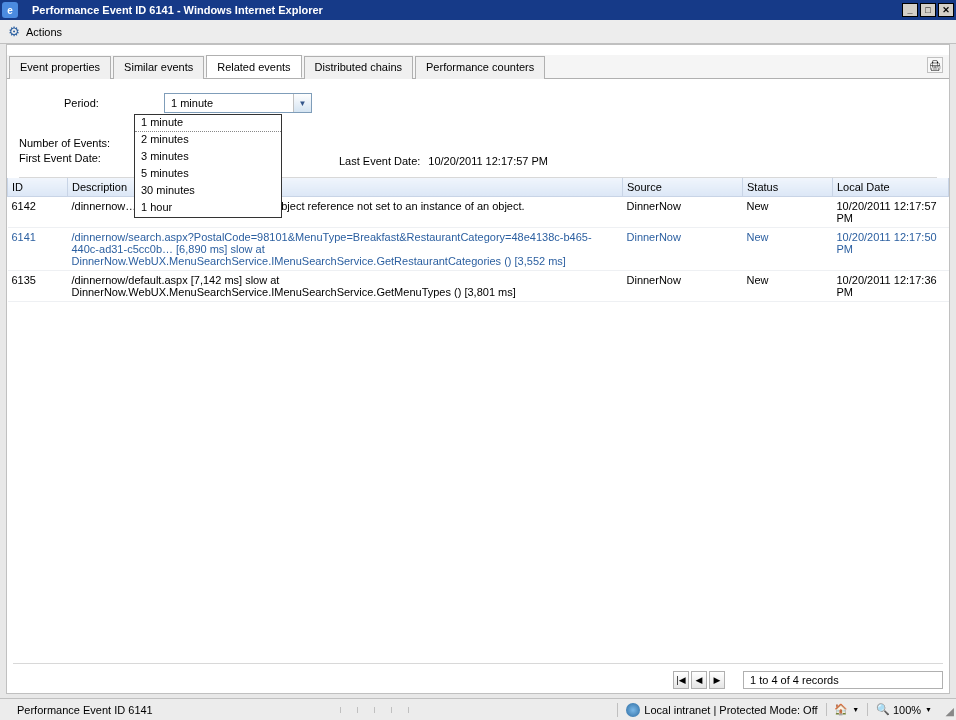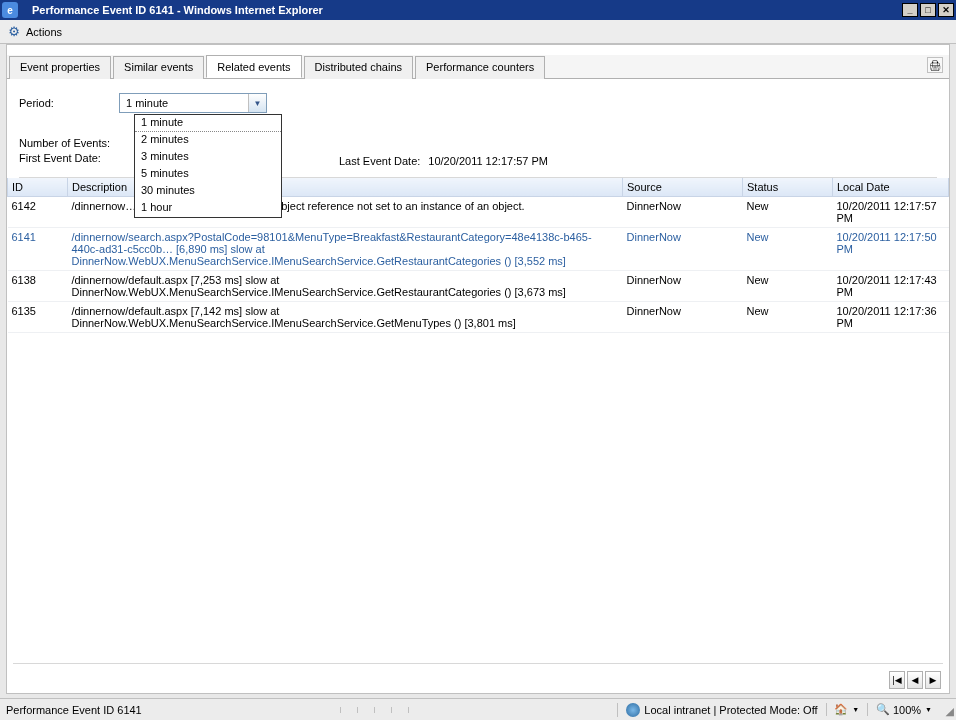--- a/index.html
+++ b/index.html
@@ -106,20 +106,21 @@
     padding: 14px 12px 0 12px;
     position: relative;
   }
   .form-row {
     display: flex;
     align-items: center;
     margin-bottom: 10px;
   }
   .form-row .flabel {
     width: 100px;
+    margin-left: 45px;
   }
   .period-select {
     width: 148px;
     height: 20px;
     border: 1px solid #7f9db9;
     background: #fff;
     display: flex;
     align-items: center;
     justify-content: space-between;
     padding: 0 0 0 6px;
@@ -225,21 +226,21 @@
   .statusbar {
     position: absolute;
     bottom: 0; left: 0; right: 0;
     height: 22px;
     background: #ececec;
     border-top: 1px solid #c0c0c0;
     display: flex;
     align-items: center;
     font-size: 11px;
   }
-  .statusbar .sb-left { padding-left: 6px; width: 340px; }
+  .statusbar .sb-left { padding-left: 17px; width: 340px; }
   .statusbar .sb-mid { flex: 1; display: flex; }
   .statusbar .sb-cell {
     border-left: 1px solid #c0c0c0;
     padding: 3px 8px;
     height: 100%;
     display: flex; align-items: center;
   }
   .statusbar .sb-zone {
     border-left: 1px solid #c0c0c0;
     padding: 0 8px;
@@ -343,40 +344,34 @@
           <td>10/20/2011 12:17:57 PM</td>
         </tr>
         <tr class="highlight">
           <td>6141</td>
           <td class="desc">/dinnernow/search.aspx?PostalCode=98101&amp;MenuType=Breakfast&amp;RestaurantCategory=48e4138c-b465-440c-ad31-c5cc0b… [6,890 ms] slow at DinnerNow.WebUX.MenuSearchService.IMenuSearchService.GetRestaurantCategories () [3,552 ms]</td>
           <td>DinnerNow</td>
           <td>New</td>
           <td>10/20/2011 12:17:50 PM</td>
         </tr>
         <tr>
-          <td>6138</td>
-          <td class="desc">/dinnernow/default.aspx [7,253 ms] slow at DinnerNow.WebUX.MenuSearchService.IMenuSearchService.GetRestaurantCategories () [3,673 ms]</td>
-          <td>DinnerNow</td>
-          <td>New</td>
-          <td>10/20/2011 12:17:43 PM</td>
-        </tr>
-        <tr>
           <td>6135</td>
           <td class="desc">/dinnernow/default.aspx [7,142 ms] slow at DinnerNow.WebUX.MenuSearchService.IMenuSearchService.GetMenuTypes () [3,801 ms]</td>
           <td>DinnerNow</td>
           <td>New</td>
           <td>10/20/2011 12:17:36 PM</td>
         </tr>
       </tbody>
   </table>
 
   <div class="pagination">
     <div class="pg-btn">|◀</div>
     <div class="pg-btn">◀</div>
     <div class="pg-btn">▶</div>
+    <div class="rec-info">1 to 4 of 4 records</div>
   </div>
 </div>
 
 <div class="statusbar">
   <div class="sb-left">Performance Event ID 6141</div>
   <div class="sb-mid">
     <div class="sb-cell"></div>
     <div class="sb-cell"></div>
     <div class="sb-cell"></div>
     <div class="sb-cell"></div>

